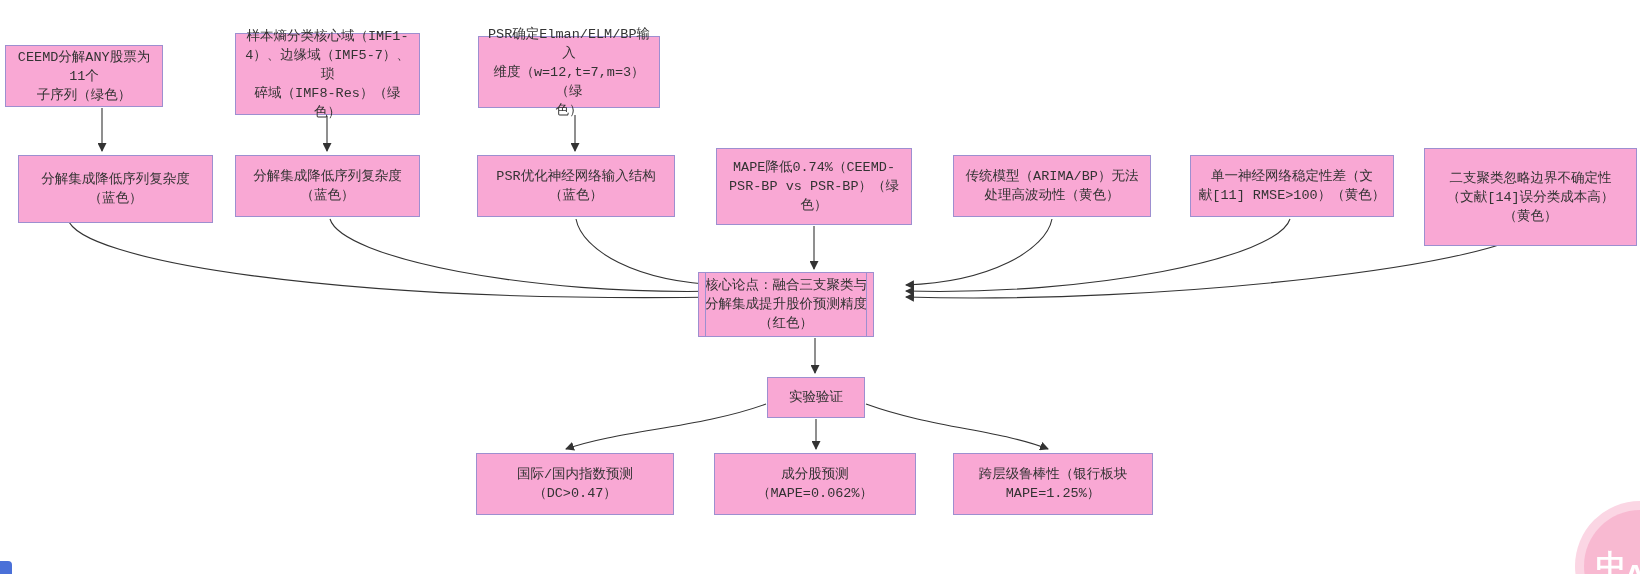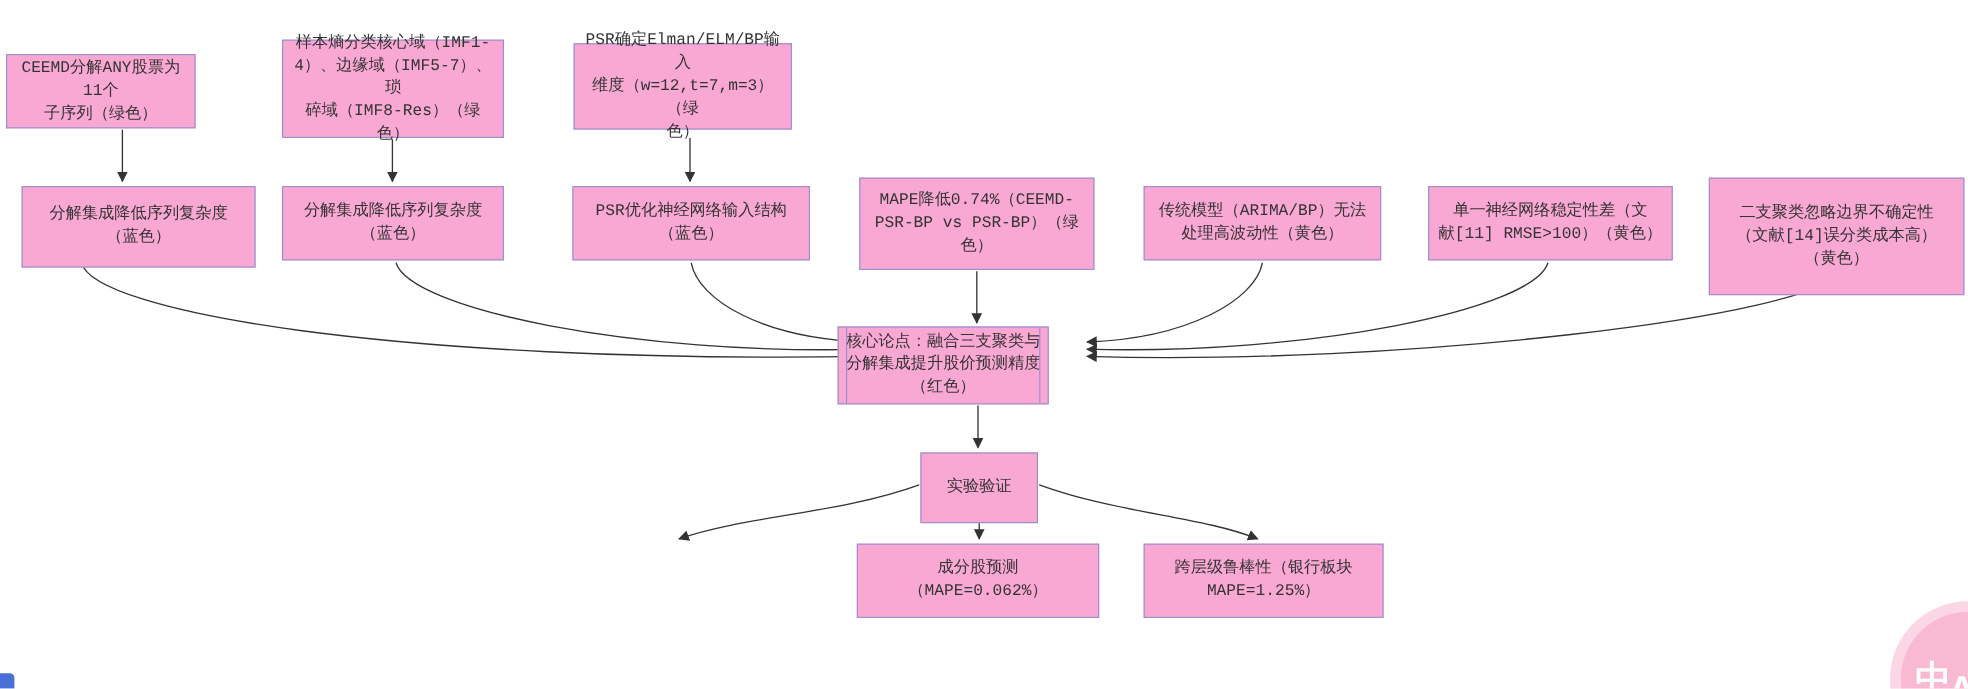--- a/index.html
+++ b/index.html
@@ -97,22 +97,24 @@
   <div class="node" style="left:1190px;top:155px;width:204px;height:62px">单一神经网络稳定性差（文
 献[11] RMSE&gt;100）（黄色）</div>
   <div class="node" style="left:1424px;top:148px;width:213px;height:98px">二支聚类忽略边界不确定性
 （文献[14]误分类成本高）
 （黄色）</div>
 
   <div class="node subroutine" style="left:698px;top:272px;width:176px;height:65px">核心论点：融合三支聚类与
 分解集成提升股价预测精度
 （红色）</div>
 
-  <div class="node" style="left:767px;top:377px;width:98px;height:59px">实验验证</div>
+  <div class="node" style="left:767px;top:377px;width:98px;height:41px">实验验证</div>
 
+  <div class="node" style="left:476px;top:453px;width:198px;height:62px">国际/国内指数预测
+（DC&gt;0.47）</div>
   <div class="node" style="left:714px;top:453px;width:202px;height:62px">成分股预测
 （MAPE=0.062%）</div>
   <div class="node" style="left:953px;top:453px;width:200px;height:62px">跨层级鲁棒性（银行板块
 MAPE=1.25%）</div>
 
   <div class="corner-fragment"></div>
 
   <div class="badge">
     <span>中</span>
       <span class="a">A</span>

